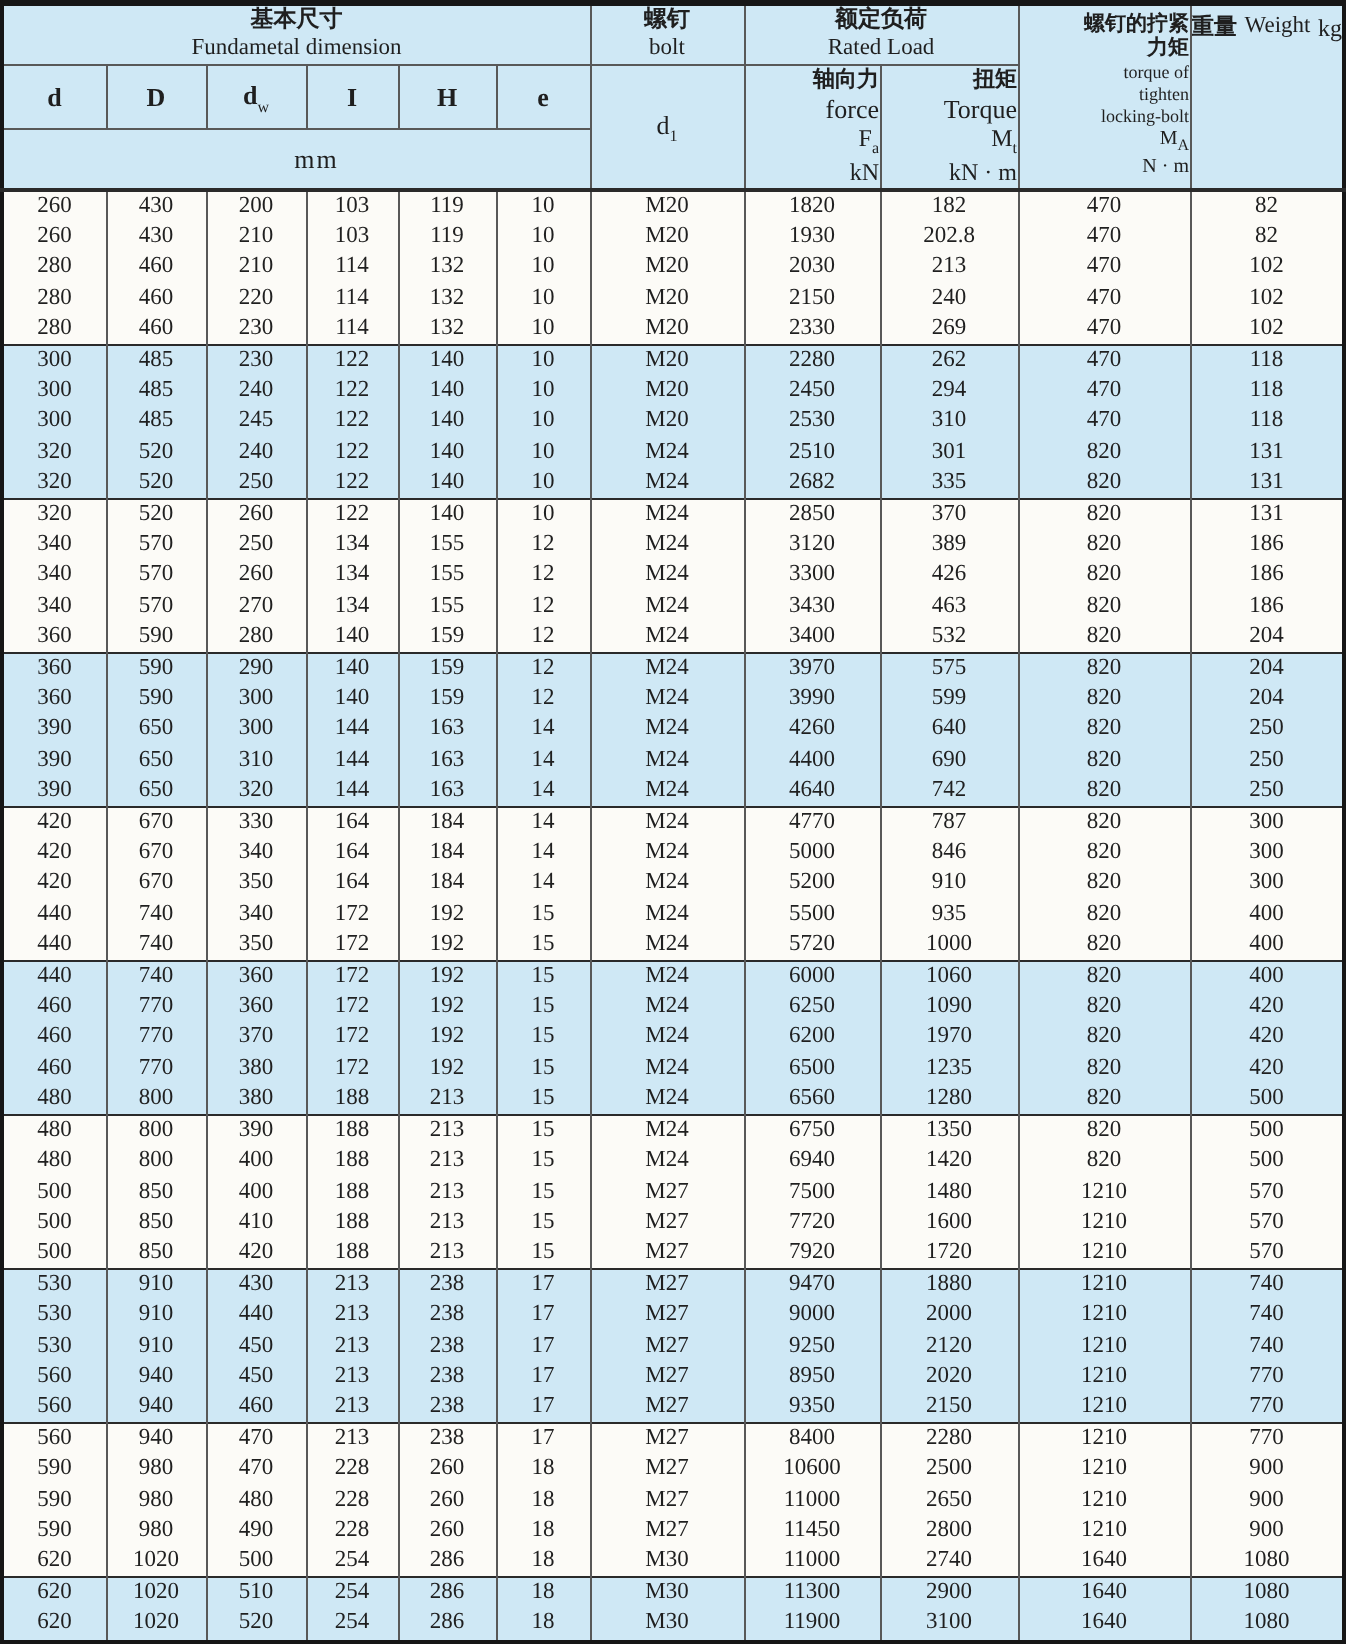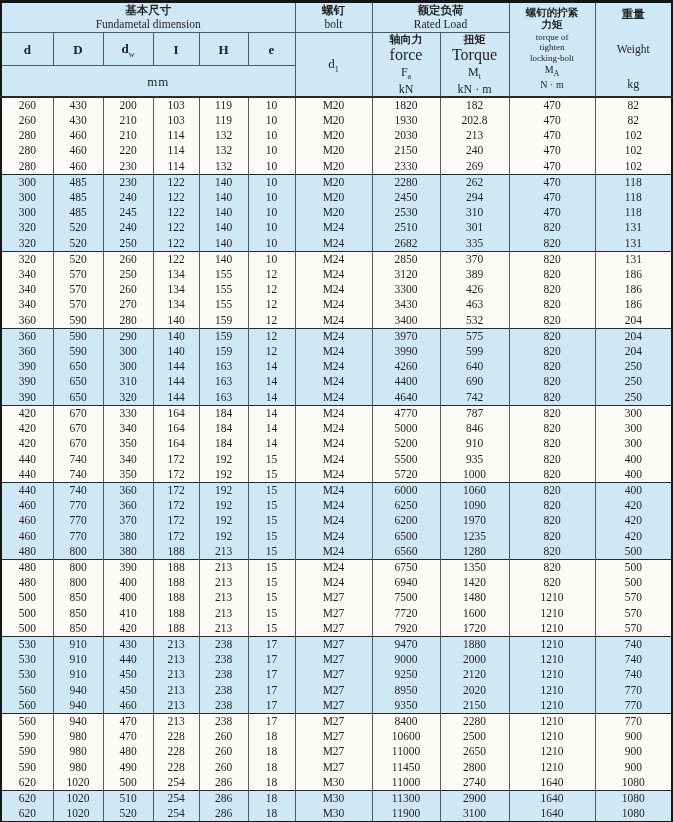--- a/index.html
+++ b/index.html
@@ -42,28 +42,28 @@
   tr.h1 th{height:29px;border-bottom:1px solid var(--line-thin);}
   tr.h2 th{height:31px;border-bottom:1px solid var(--line-thin);}
   tr.h3 th{height:29px;}
   .zh{font-size:11.5px;font-weight:bold;line-height:1.25;}
   .en{font-size:11.5px;line-height:1.2;}
   .sym{font-size:12px;line-height:1.2;}
   sub{font-size:8px;}
   .colletter{font-size:13px;font-weight:bold;}
   .mmunit{font-size:13px;letter-spacing:1px;margin-left:20px;}
   .d1cell .sym{font-size:13px;}
-  .tight div{line-height:1.18;}
+  .tight div{line-height:1.18;text-align:right;}
   .force-cell .zh,.torque-cell .zh{font-size:11px;}
-  .force-cell .en,.torque-cell .en{font-size:16px;}
+  .force-cell .en,.torque-cell .en{font-size:13px;}
   .lock-cell .zh{font-size:10.5px;line-height:1.15;}
   .lock-cell .en{font-size:9px;line-height:1.2;}
   .lock-cell .sym{font-size:10px;line-height:1.25;}
   .weight-cell{height:100%;}
-  .weight-flex{display:flex;flex-direction:column;justify-content:space-between;height:84px;padding:3px 0;align-items:center;}
+  .weight-flex{display:flex;flex-direction:row;justify-content:space-between;height:84px;padding:3px 0;}
   tbody td{
     height:15.2px;line-height:15.2px;
     font-size:11.5px;
     white-space:nowrap;
   }
   tbody tr.band td{background:var(--row-blue);}
   tbody tr.band-start td{border-top:1.5px solid var(--line-thick);}
 </style>
 </head>
 <body>

